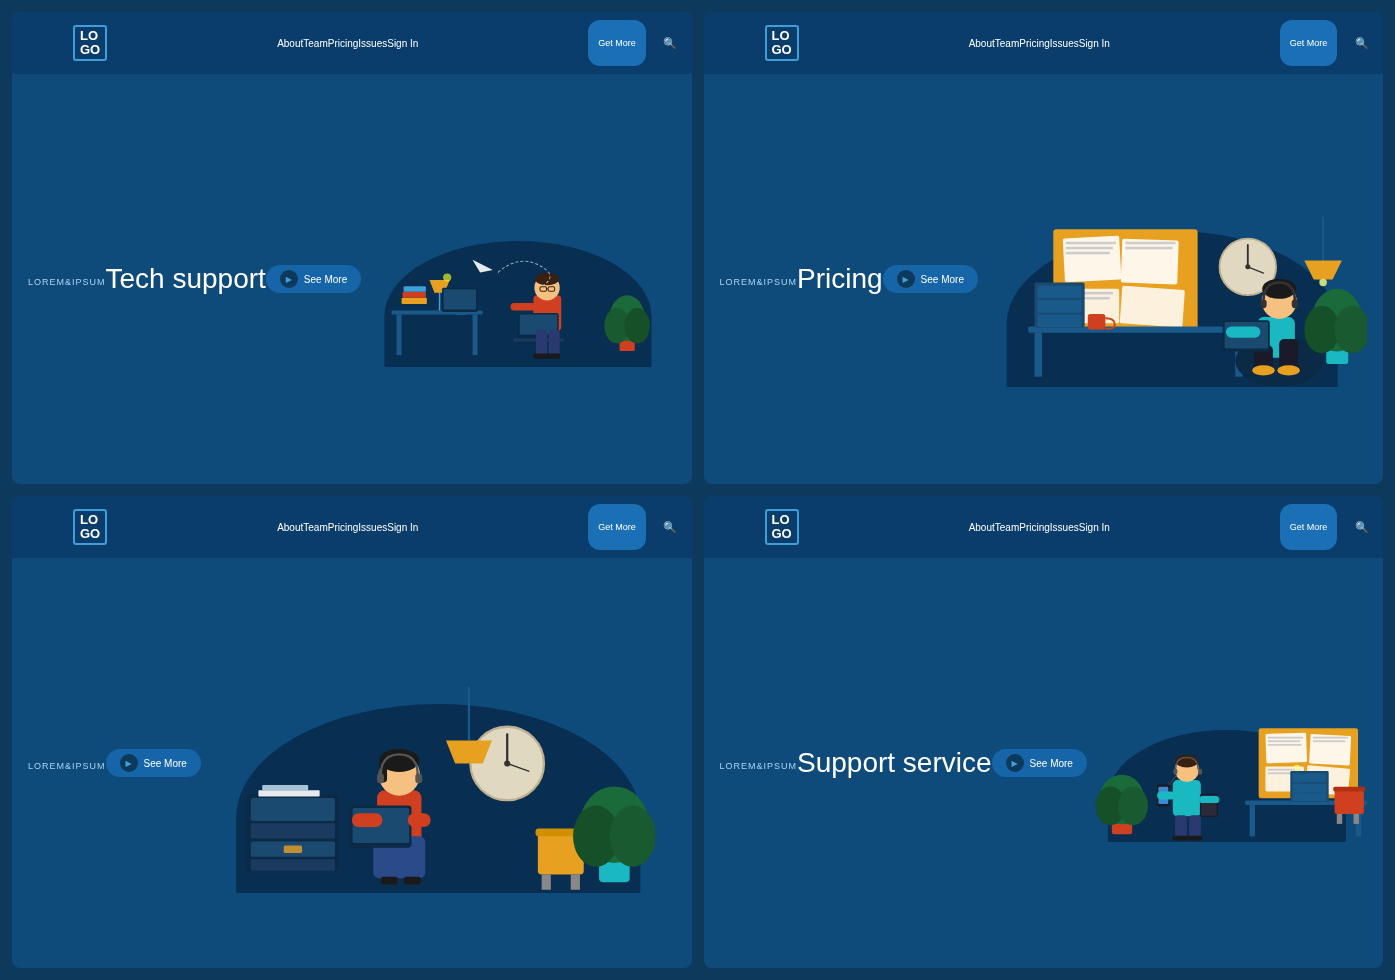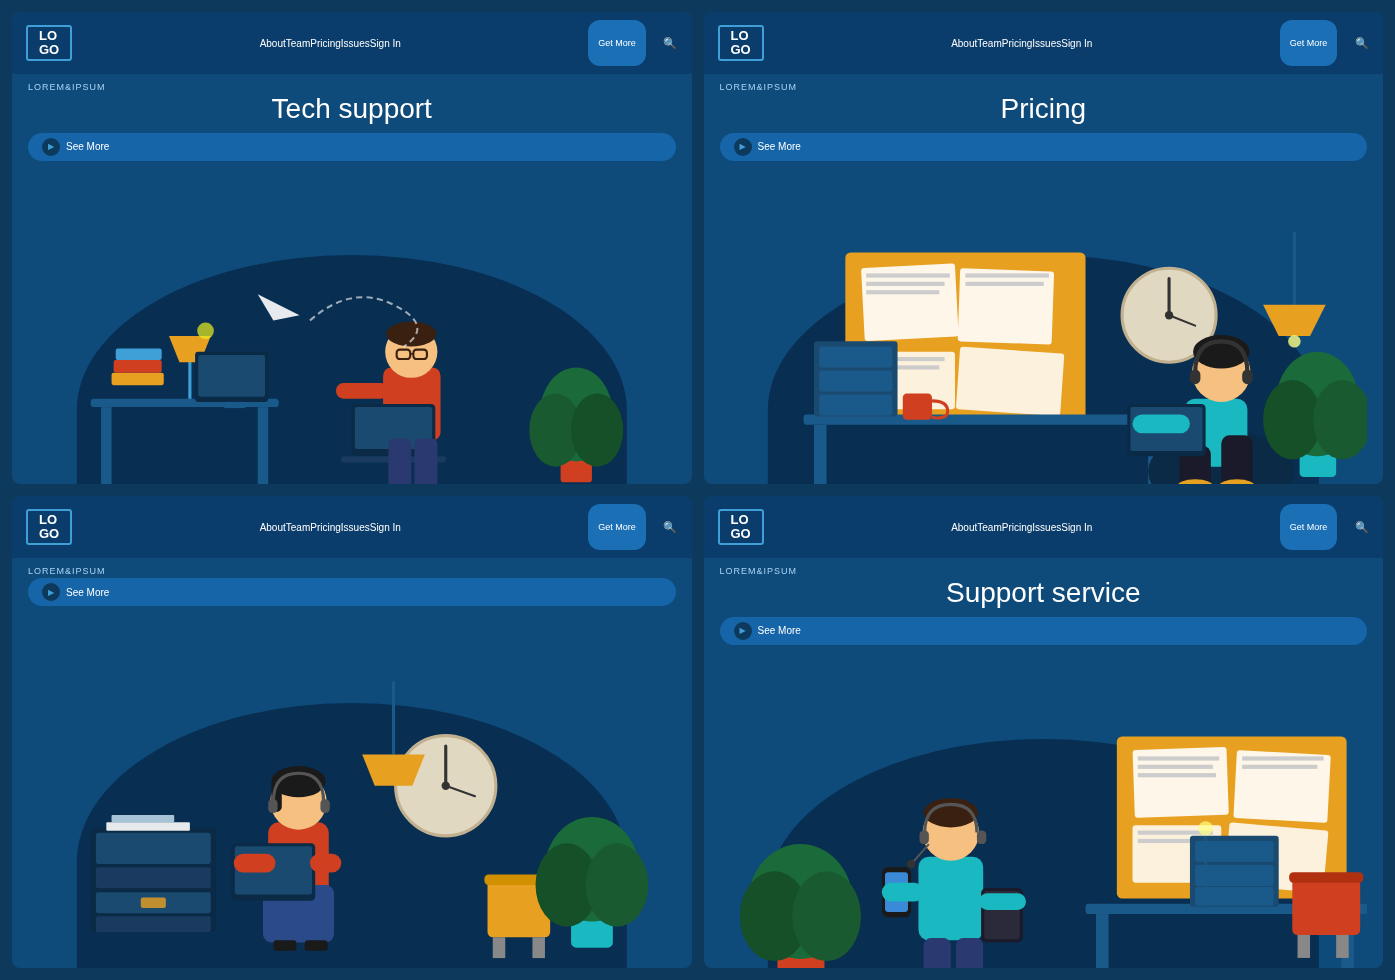--- a/index.html
+++ b/index.html
@@ -37,22 +37,23 @@
     }
 
     .logo-box {
       display: flex;
       flex-direction: column;
       color: white;
       font-weight: bold;
       font-size: 13px;
       line-height: 1.1;
       border: 2px solid #3fa0d8;
-      padding: 2px 11px;
+      padding: 2px 5px;
       border-radius: 3px;
+      margin-left: 47px;
     }
 
     .nav-links {
       display: flex;
       gap: 0;
       list-style: none;
       flex: 1;
       justify-content: center;
     }
 
@@ -75,21 +76,22 @@
     .search-icon-nav {
       color: white;
       font-size: 11px;
       cursor: pointer;
     }
 
     
     .card-content {
       flex: 1;
       display: flex;
-      flex-direction: column;
+      flex-direction: row;
+      align-items: center;
       padding: 8px 16px 0;
       position: relative;
       overflow: hidden;
     }
 
     .subtitle {
       color: #a8d4f5;
       font-size: 9px;
       letter-spacing: 1px;
       margin-bottom: 2px;

